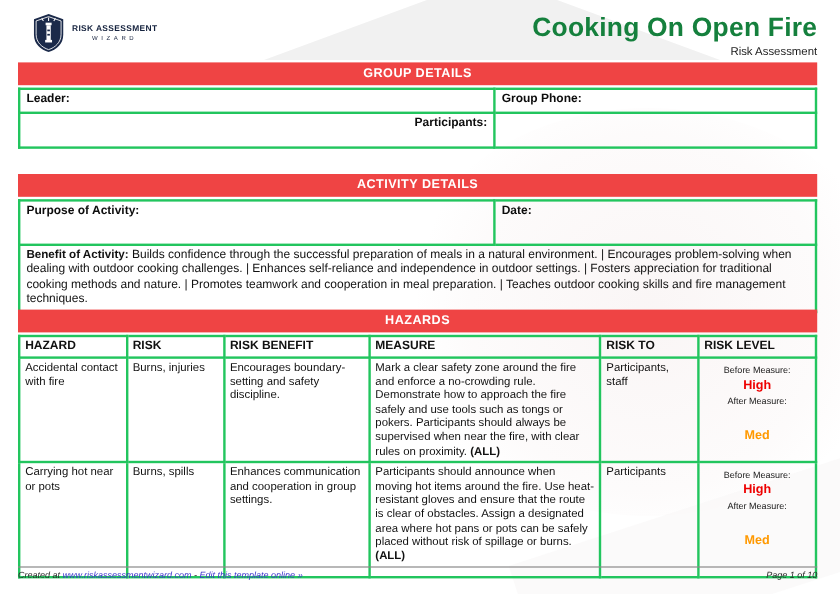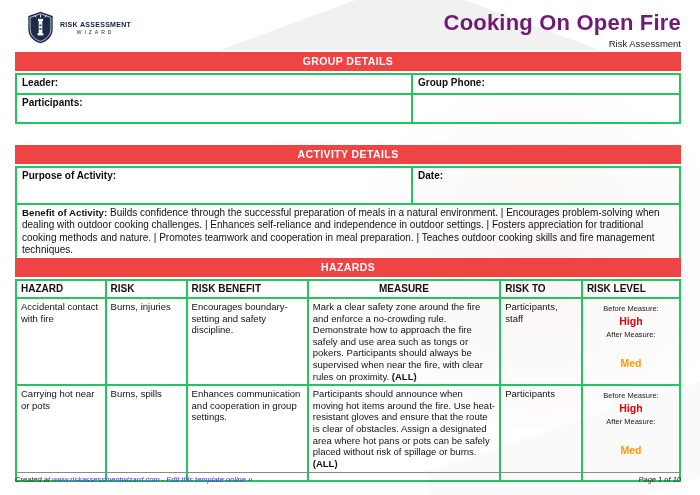--- a/index.html
+++ b/index.html
@@ -26,21 +26,21 @@
   }
   .layer{position:absolute;inset:0;z-index:1;}
 
   
   .logo-wrap{position:absolute;left:26px;top:11px;display:flex;align-items:center;gap:5px;}
   .logo-shield{width:29px;height:33px;display:block;}
   .brand{display:flex;flex-direction:column;line-height:1;}
   .brand-line1{font-size:7px;font-weight:bold;color:#14213d;letter-spacing:.3px;}
   .brand-line2{font-size:5px;color:#14213d;letter-spacing:3px;margin-top:2px;text-align:center;}
   .title-block{position:absolute;right:19px;top:10px;text-align:right;}
-  .doc-title{font-size:22px;font-weight:bold;color:#701a75;letter-spacing:.2px;}
+  .doc-title{font-size:22px;font-weight:bold;color:#15803d;letter-spacing:.2px;}
   .doc-subtitle{font-size:9.5px;color:#1a1a1a;margin-top:2px;}
 
   
   .section{position:absolute;left:15px;width:666px;}
   .sec-group{top:52px;}
   .sec-activity{top:145px;}
   .sec-hazards{top:258px;}
   .bar{height:19px;line-height:19px;background:#ef4444;color:#fff;
        font-weight:bold;font-size:10.5px;text-align:center;letter-spacing:.4px;}
   .bar-red{height:19px;line-height:19px;background:#a01414;color:#fff;
@@ -111,21 +111,21 @@
       <tbody>
           <tr>
         <td class="h-leader" style="width:60%;">
           <span class="lbl">Leader:</span>
         </td>
         <td class="h-leader" style="width:40%;">
           <span class="lbl">Group Phone:</span>
         </td>
       </tr>
       <tr>
-        <td class="h-part" style="width:70%;" colspan="1">
+        <td class="h-part" style="width:70%;text-align:right;" colspan="1">
           <span class="lbl">Participants:</span>
         </td>
         <td class="h-part"></td>
       </tr>
     </tbody>
       </table>
   </div>
 
   <div class="section sec-activity">
     <div class="bar">ACTIVITY DETAILS</div>
@@ -150,31 +150,31 @@
   </div>
 
   <div class="section sec-hazards">
     <div class="bar">HAZARDS</div>
     <table class="grid hz">
       <tbody>
           <tr>
         <td class="hdr" style="width:13.2%;">HAZARD</td>
         <td class="hdr" style="width:11.8%;">RISK</td>
         <td class="hdr" style="width:18.4%;">RISK BENEFIT</td>
-        <td class="hdr" style="width:30.1%;text-align:center;">MEASURE</td>
+        <td class="hdr" style="width:30.1%;">MEASURE</td>
         <td class="hdr" style="width:11.9%;">RISK TO</td>
         <td class="hdr" style="width:14.6%;">RISK LEVEL</td>
       </tr>
 
       <tr>
         <td class="rh1">Accidental contact with fire</td>
         <td class="rh1">Burns, injuries</td>
         <td class="rh1">Encourages boundary-setting and safety discipline.</td>
         <td class="rh1">
-          <span>Mark a clear safety zone around the fire and enforce a no-crowding rule. Demonstrate how to approach the fire safely and use area such as tongs or pokers. Participants should always be supervised when near the fire, with clear rules on proximity.</span>
+          <span>Mark a clear safety zone around the fire and enforce a no-crowding rule. Demonstrate how to approach the fire safely and use tools such as tongs or pokers. Participants should always be supervised when near the fire, with clear rules on proximity.</span>
           <b>(ALL)</b>
         </td>
         <td class="rh1">Participants, staff</td>
         <td class="rh1 risklevel">
           <div class="rl-label">Before Measure:</div>
           <div class="rl-high">High</div>
           <div class="rl-label">After Measure:</div>
           <div class="rl-med">Med</div>
         </td>
       </tr>

